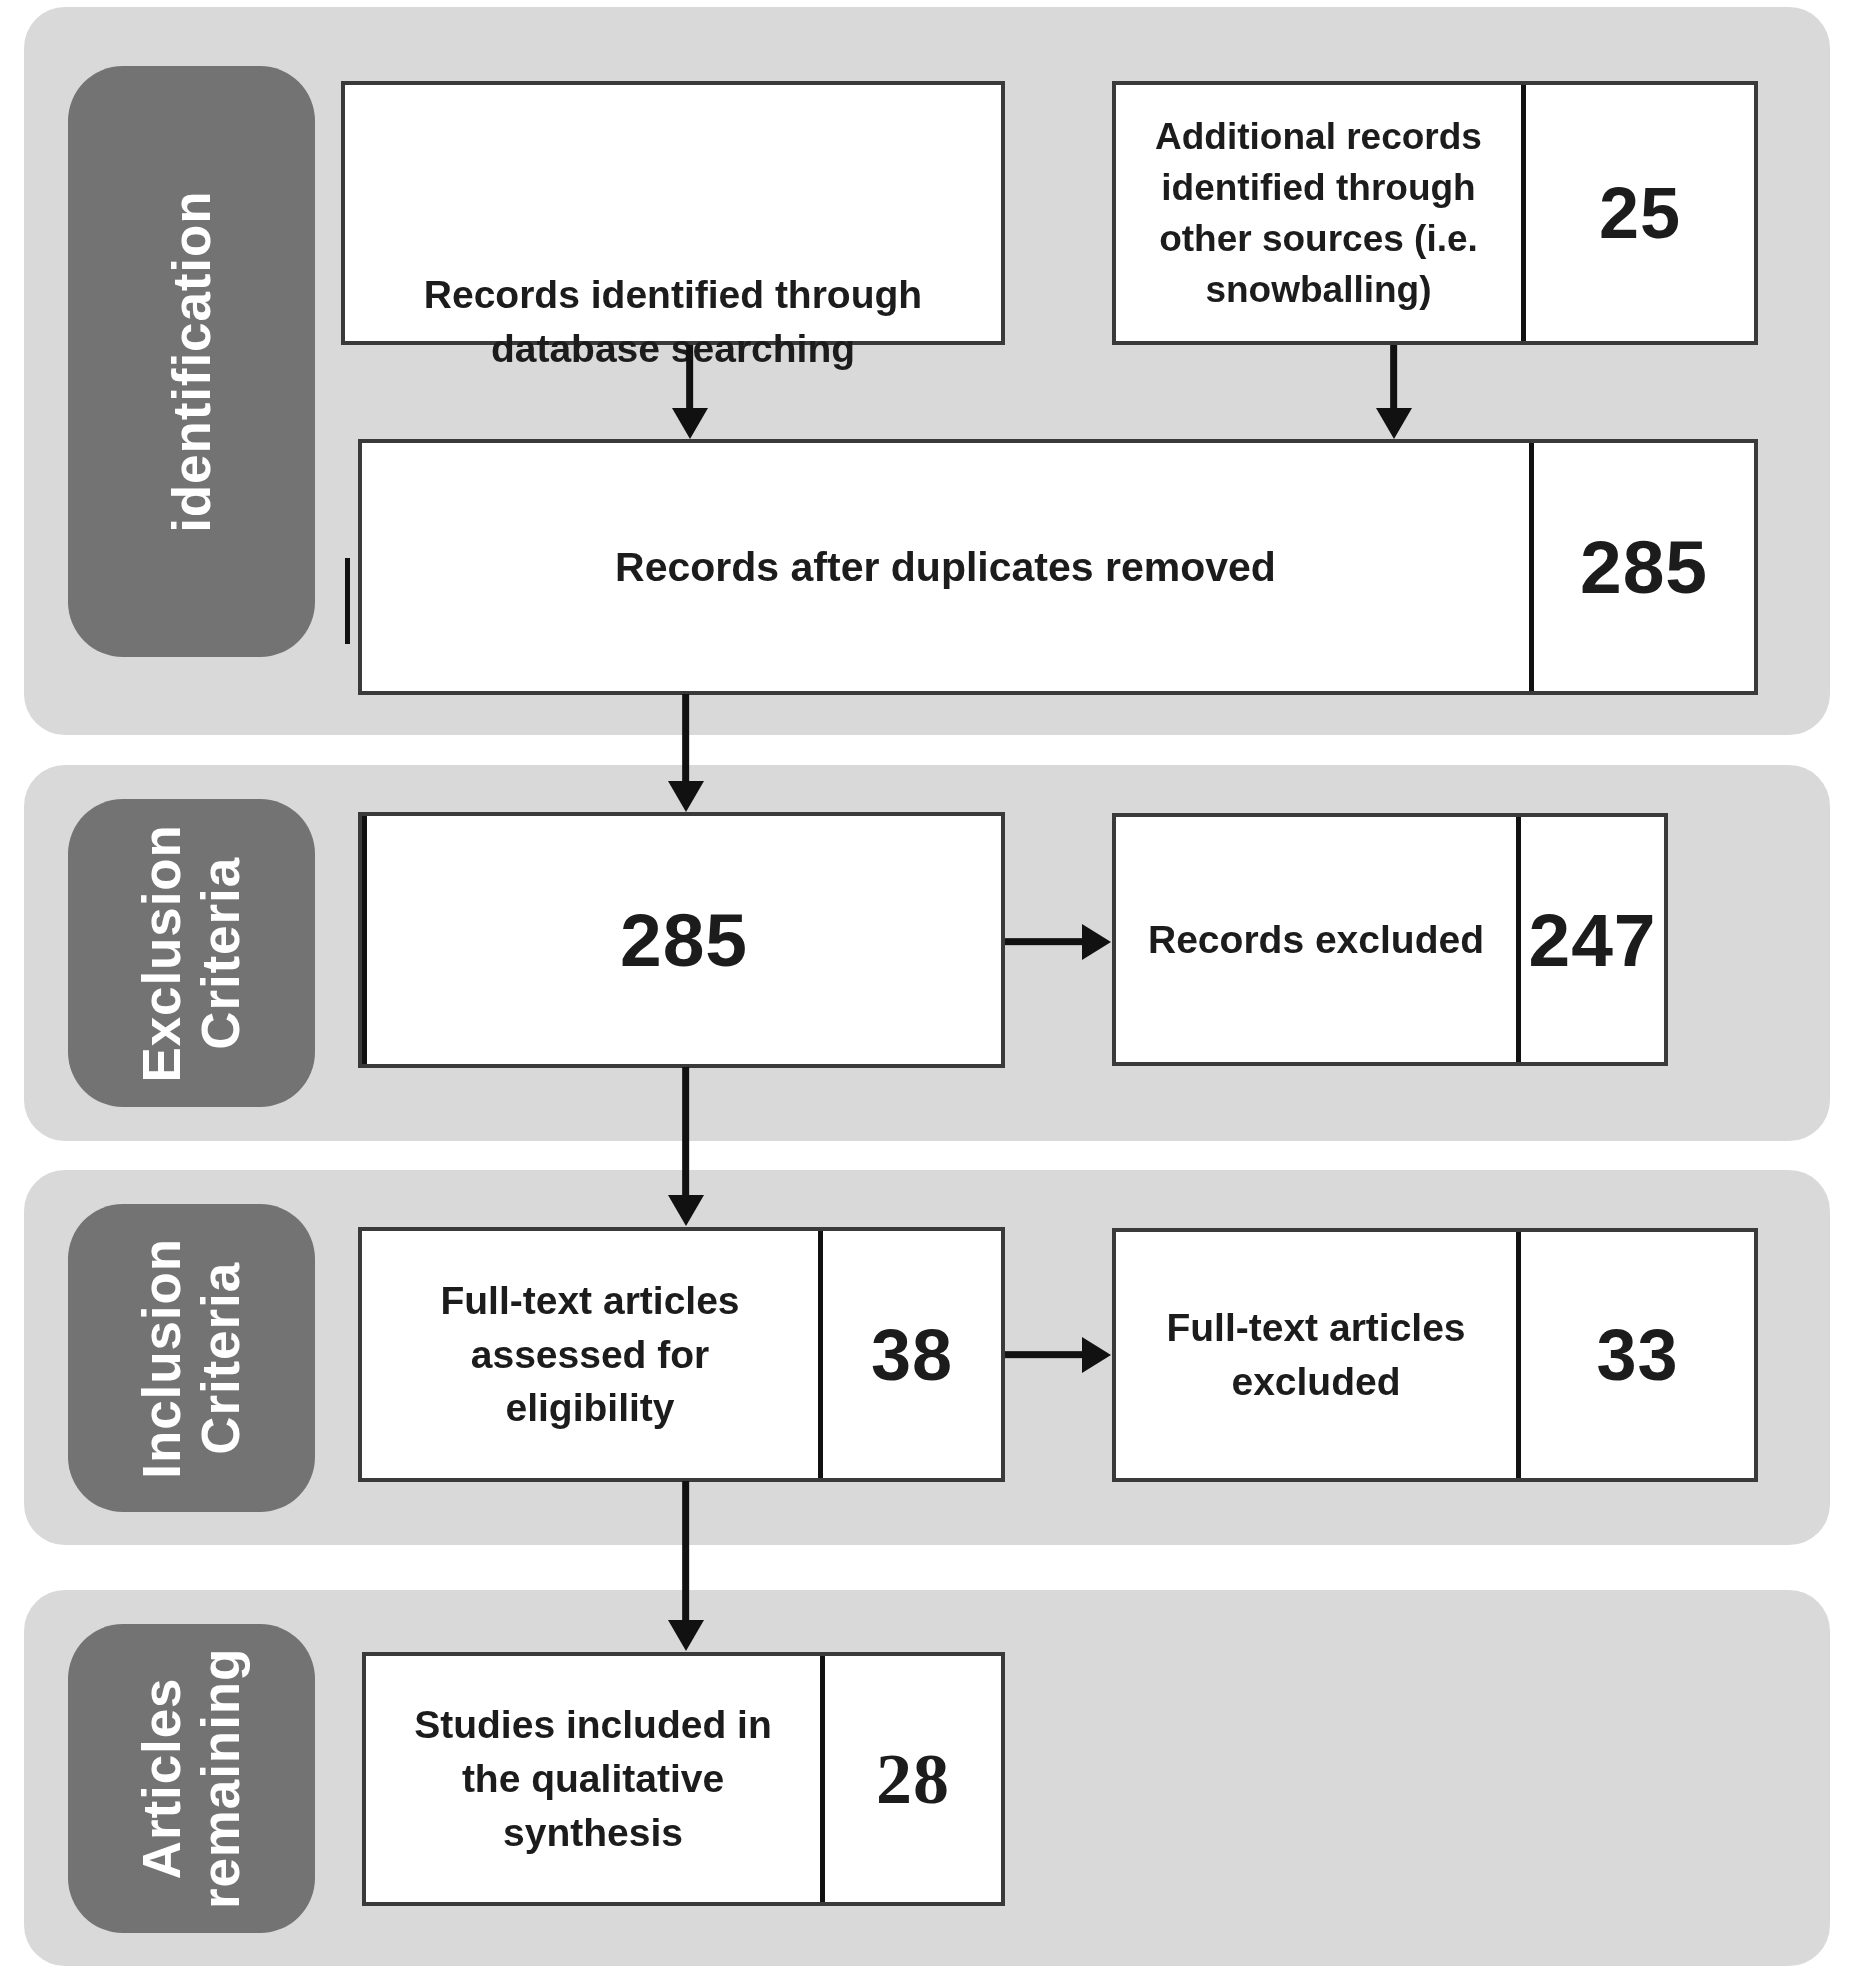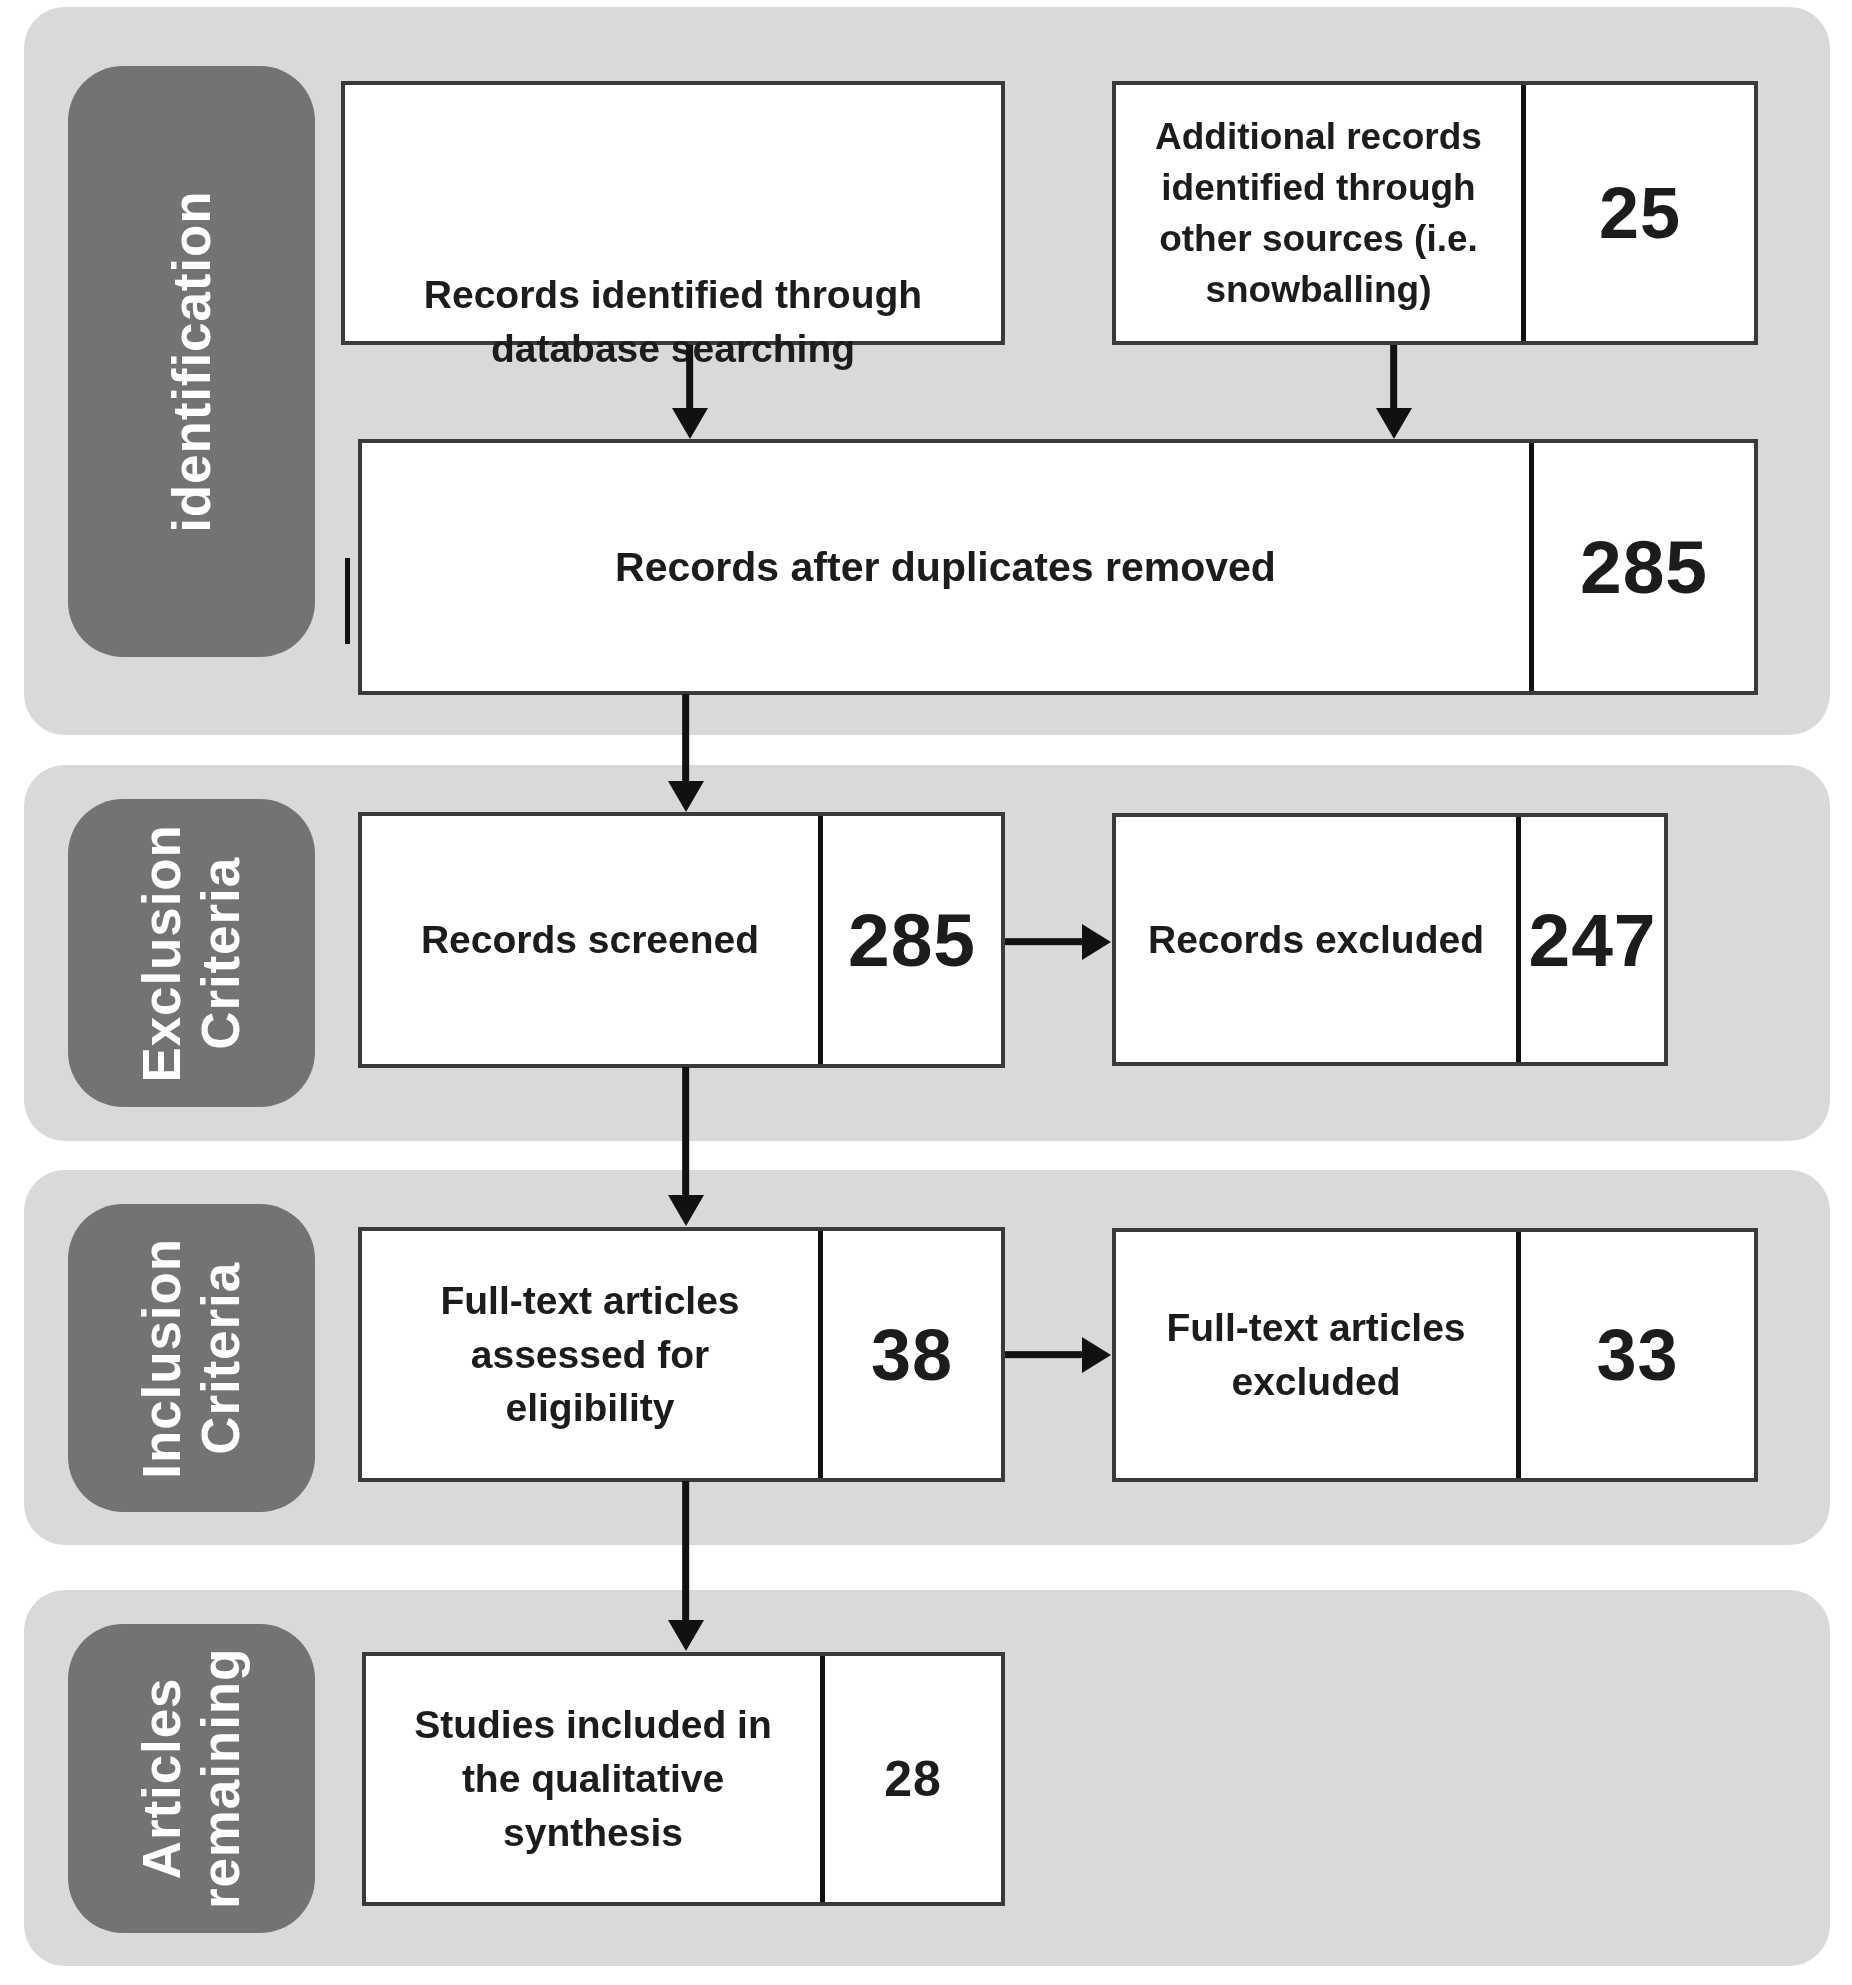--- a/index.html
+++ b/index.html
@@ -129,42 +129,41 @@
     <div class="cell-label" style="flex:0 0 405px;font-size:37px;">Additional records identified through other sources (i.e. snowballing)</div>
     <div class="cell-count" style="font-size:72px;">25</div>
   </div>
 
   <div class="fbox" style="left:358px;top:439px;width:1400px;height:256px;">
     <div class="cell-label" style="flex:0 0 1167px;font-size:41px;">Records after duplicates removed</div>
     <div class="cell-count">285</div>
   </div>
 
   <div class="fbox" style="left:358px;top:812px;width:647px;height:256px;">
-    <div class="cell-label" style="flex:0 0 456px;">Records screened</div>
     <div class="cell-count">285</div>
   </div>
 
   <div class="fbox" style="left:1112px;top:813px;width:556px;height:253px;">
     <div class="cell-label" style="flex:0 0 400px;">Records excluded</div>
     <div class="cell-count">247</div>
   </div>
 
   <div class="fbox" style="left:358px;top:1227px;width:647px;height:255px;">
     <div class="cell-label" style="flex:0 0 456px;">Full-text articles assessed for eligibility</div>
     <div class="cell-count" style="font-size:72px;">38</div>
   </div>
 
   <div class="fbox" style="left:1112px;top:1228px;width:646px;height:254px;">
     <div class="cell-label" style="flex:0 0 400px;">Full-text articles excluded</div>
     <div class="cell-count" style="font-size:72px;">33</div>
   </div>
 
   <div class="fbox" style="left:362px;top:1652px;width:643px;height:254px;">
     <div class="cell-label" style="flex:0 0 454px;">Studies included in the qualitative synthesis</div>
-    <div class="cell-count" style="font-size:50px;">28</div>
+    <div class="cell-count" style="font-size:72px;font-family:Liberation Serif, serif;">28</div>
   </div>
 
   <div class="varrow" style="left:671px;top:345px;height:94px;">
     <div class="shaft" style="height:66px;"></div>
     <div class="head"></div>
   </div>
 
   <div class="varrow" style="left:1375px;top:345px;height:94px;">
     <div class="shaft" style="height:66px;"></div>
     <div class="head"></div>

